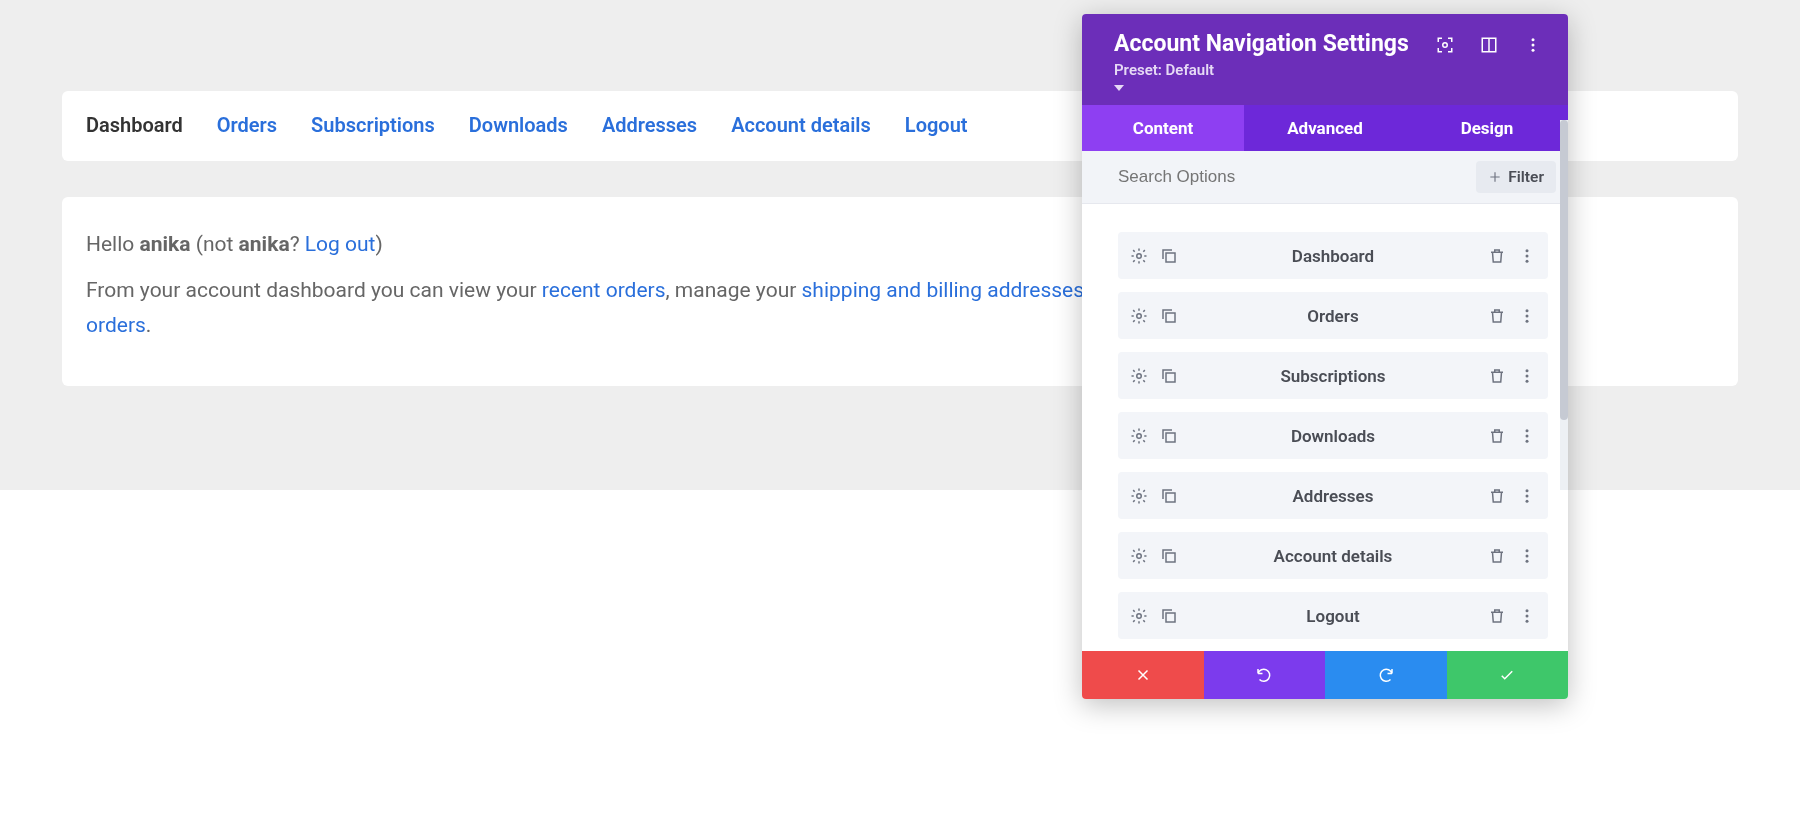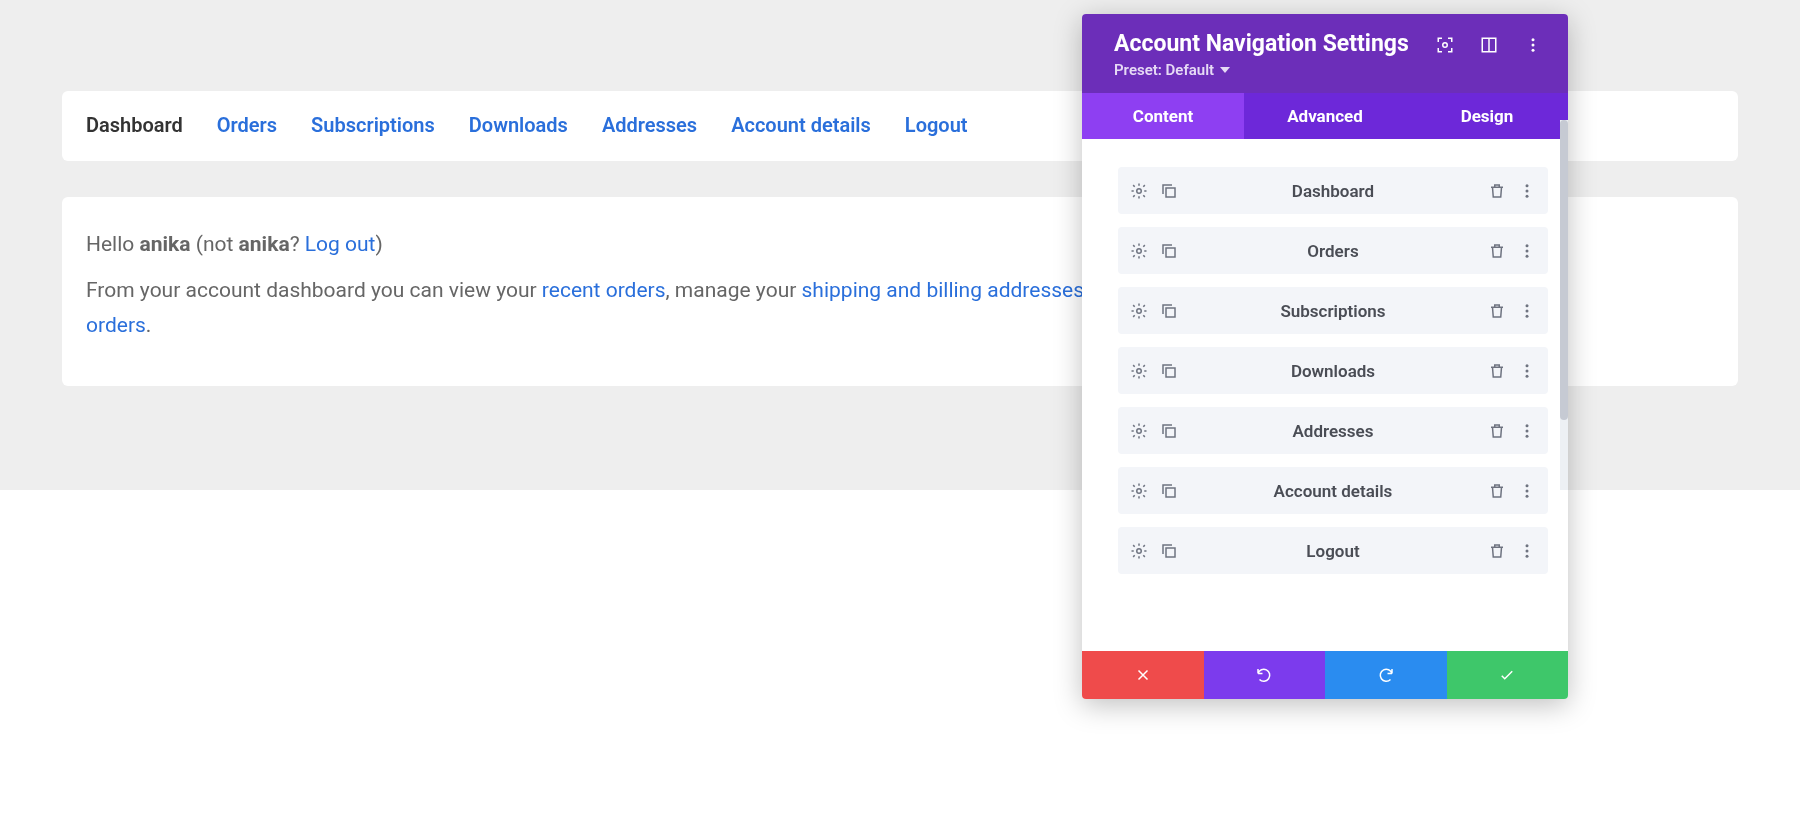--- a/index.html
+++ b/index.html
@@ -69,21 +69,21 @@
   .panel-header {
     background: #6c2eb9;
     color: #fff;
     padding: 16px 20px 14px 32px;
     display: flex;
     align-items: flex-start;
     justify-content: space-between;
   }
   .panel-title-wrap { display: flex; flex-direction: column; gap: 4px;}
   .panel-title { font-size: 23px; font-weight: 700; }
-  .panel-subtitle { font-size: 15px; font-weight: 600; color: #e6daf5; display: flex; align-items: center; gap:6px;}
+  .panel-subtitle { font-size: 15px; font-weight: 600; color: #e6daf5; display: flex; align-items: flex-start; gap:6px;flex-direction:column;}
   .panel-head-icons { display:flex; align-items:center; gap:26px; margin-top:6px; margin-right:6px;}
   .panel-head-icons .ico { width:18px; height:18px; display:flex; align-items:center;justify-content:center; cursor:pointer;}
   .panel .tabs { display:flex; background:#6d28d9; }
   .panel .tab {
     flex:1; text-align:center; padding:13px 0; font-size:17px; font-weight:700; color:#fff; cursor:pointer;
   }
   .panel .tab.active { background:#8e3ff2; }
   .panel .search-row {
     display:flex; align-items:center; background:#f2f4f8; border-bottom:1px solid #e6e8ee;
     padding:10px 12px 10px 36px;
@@ -191,20 +191,30 @@
       </div>
     </div>
   </div>
 
   <div class="tabs">
     <div class="tab active">Content</div>
     <div class="tab">Advanced</div>
     <div class="tab">Design</div>
   </div>
 
+  <div class="search-row">
+    <input type="text" placeholder="Search Options" style="">
+    <div class="filter-btn">
+      <svg viewBox="0 0 24 24" width="14" height="14">
+          <line class="stroke-g" x1="12" y1="4" x2="12" y2="20"></line>
+          <line class="stroke-g" x1="4" y1="12" x2="20" y2="12"></line>
+        </svg>
+      <span>Filter</span>
+    </div>
+  </div>
 
   <div class="list-wrap">
 
     <div class="item">
       <div class="left-icons">
         <div class="ico">
             <svg viewBox="0 0 24 24">
               <circle class="stroke-g" cx="12" cy="12" r="3"></circle>
               <path class="stroke-g" d="M12 2v3M12 19v3M4.2 4.2l2.1 2.1M17.7 17.7l2.1 2.1M2 12h3M19 12h3M4.2 19.8l2.1-2.1M17.7 6.3l2.1-2.1"></path>
             </svg>

